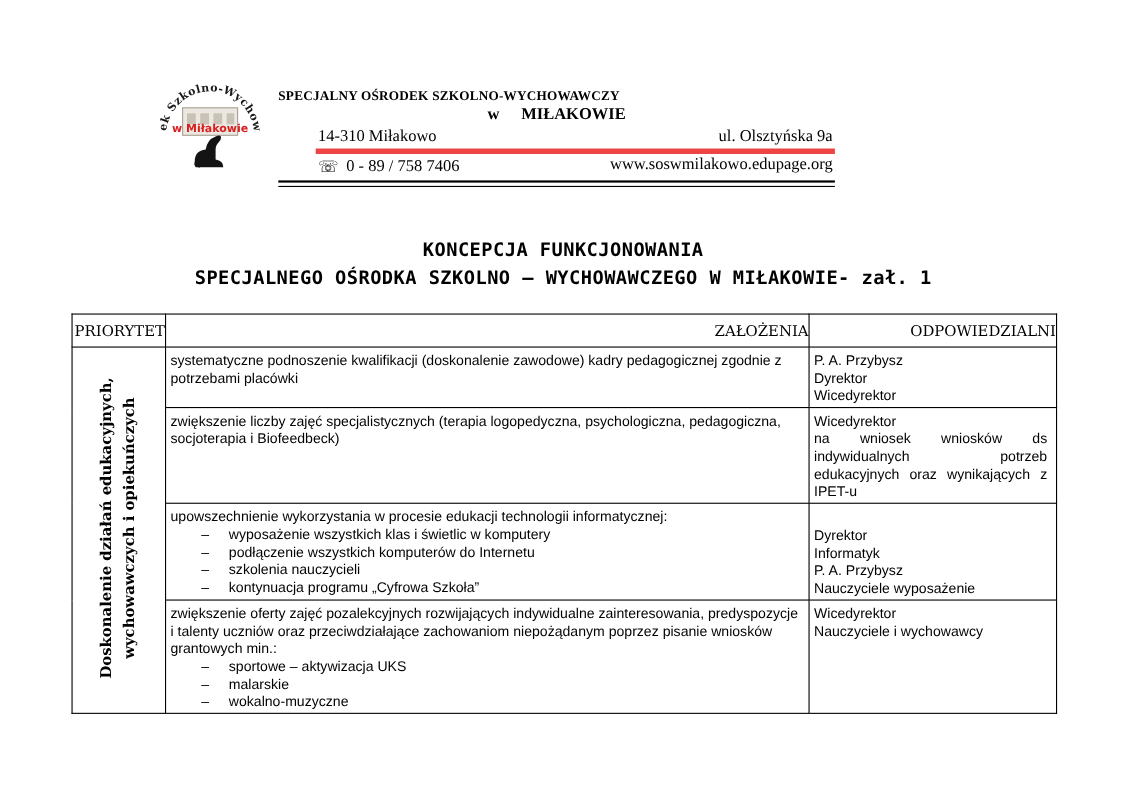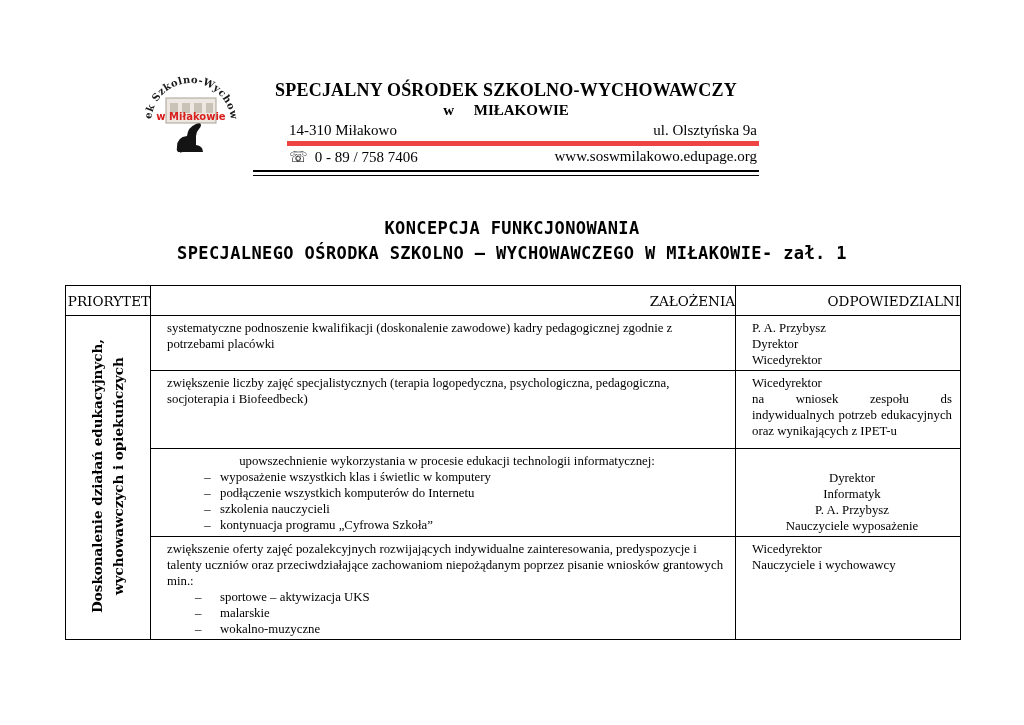--- a/index.html
+++ b/index.html
@@ -4,48 +4,48 @@
 <style>
   * { margin:0; padding:0; box-sizing:border-box; }
   html,body { width:1024px; height:725px; }
   body { background:#ffffff; color:#000; font-family:"DejaVu Serif", serif; }
   .page { position:relative; width:1024px; height:725px; background:#fff; overflow:hidden; }
 
   
   .logo { position:absolute; left:139px; top:57px; width:104px; height:110px; }
 
   .header-text { position:absolute; left:253px; top:80px; width:506px; }
-  .org1 { text-align:center; font-weight:bold; font-size:18px; font-family:"Liberation Serif", serif; letter-spacing:0.2px; }
+  .org1 { font-weight:bold; font-size:12px; font-family:"Liberation Serif", serif; letter-spacing:0.2px; }
   .org2 { text-align:center; font-weight:bold; font-size:15px; word-spacing:16px; margin-top:1px; font-family:"Liberation Serif", serif; }
   .contact { margin-left:34px; margin-top:3px; font-size:15px; font-family:"Liberation Serif", serif; }
   .contact-row { display:flex; justify-content:space-between; padding:0 2px 2px 2px; }
   .contact-row.underline { border-bottom:5px solid #ef4444; margin-bottom:2px; }
   .phone-wrap { display:inline-flex; align-items:center; gap:7px; }
   .phone-icon { font-family:"DejaVu Sans", sans-serif; font-size:15px; }
   .double-rule { margin-left:-34px; margin-top:2px; height:6px; border-top:2px solid #000; border-bottom:1px solid #000; }
 
   
   .title { position:absolute; top:216px; left:0; width:1024px; text-align:center;
            font-family:"DejaVu Sans Mono", monospace; font-weight:bold; font-size:17px;
            line-height:25px; letter-spacing:0.4px; }
 
   
   table.concept { position:absolute; left:65px; top:285px; width:895px; border-collapse:collapse; table-layout:fixed; }
   .concept th, .concept td { border:1px solid #000; }
   .concept th { height:30px; font-size:13.5px; font-weight:normal; text-align:right; font-family:"DejaVu Serif", serif; }
-  .task-cell, .resp-cell { vertical-align:top; font-size:12.8px; line-height:16px; padding:4px 8px 2px 16px; font-family:Liberation Serif, serif; }
+  .task-cell, .resp-cell { vertical-align:top; font-size:12.8px; line-height:16px; padding:4px 8px 2px 4px; font-family:Liberation Sans, sans-serif; }
   .resp-cell.gap-top { padding-top:21px; }
   .justify { text-align:justify; }
   .priority-cell { vertical-align:middle; text-align:center; }
   .vertical-text { display:inline-block; writing-mode:vertical-rl; transform:rotate(180deg);
                    font-weight:bold; font-size:13.5px; line-height:21px; white-space:nowrap;
                    font-family:"DejaVu Serif", serif; }
   .bullet { display:flex; padding-left:28px; }
   .bullet-marker { flex:none; width:25px; }
-  tr.r1{ height:50px; } tr.r2{ height:78px; } tr.r3{ height:86px;text-align:center; } tr.r4{ height:100px; }
+  tr.r1{ height:50px; } tr.r2{ height:78px; } tr.r3{ height:86px; } tr.r4{ height:100px; }
 </style>
 </head>
 <body>
 
 <div class="page">
 
   <svg class="logo" viewBox="0 0 104 110" xmlns="http://www.w3.org/2000/svg">
     <defs>
       <path id="arcTop" d="M 12 66 A 40 40 0 1 1 92 66" fill="none"></path>
       <path id="arcBot" d="M 20 76 A 34 34 0 0 0 84 76" fill="none"></path>
@@ -120,21 +120,21 @@
         <div>Wicedyrektor</div>
       </td>
     </tr>
 
     <tr class="r2">
       <td class="task-cell">
         <div>zwiększenie liczby zajęć specjalistycznych (terapia logopedyczna, psychologiczna, pedagogiczna, socjoterapia i Biofeedbeck)</div>
       </td>
       <td class="resp-cell">
         <div>Wicedyrektor</div>
-        <div class="justify">na wniosek zespołu ds indywidualnych potrzeb edukacyjnych oraz wynikających z IPET-u</div>
+        <div class="justify">na wniosek wniosków ds indywidualnych potrzeb edukacyjnych oraz wynikających z IPET-u</div>
       </td>
     </tr>
 
     <tr class="r3">
       <td class="task-cell">
         <div>upowszechnienie wykorzystania w procesie edukacji technologii informatycznej:</div>
         <div class="bullet">
           <span class="bullet-marker">–</span>
           <span>wyposażenie wszystkich klas i świetlic w komputery</span>
         </div>

